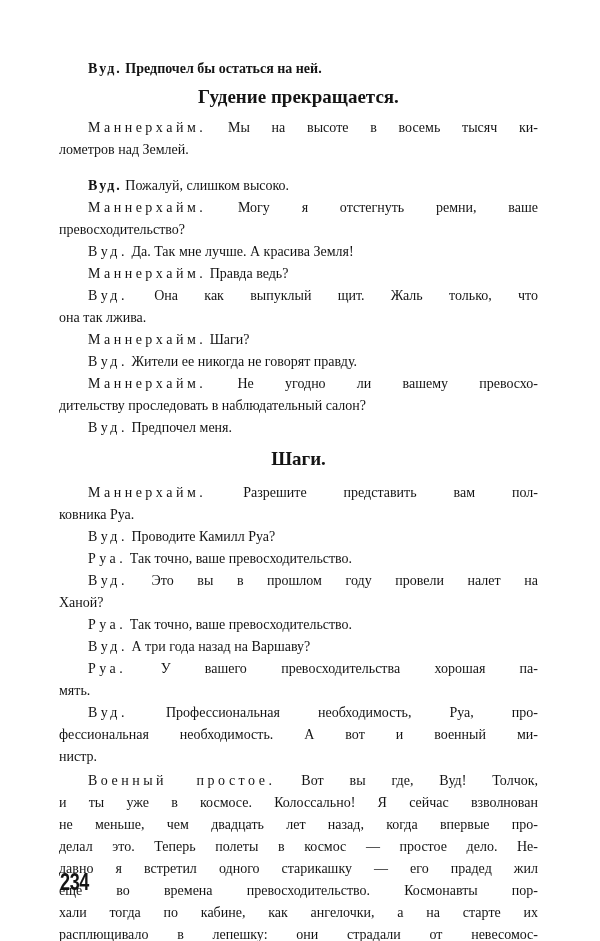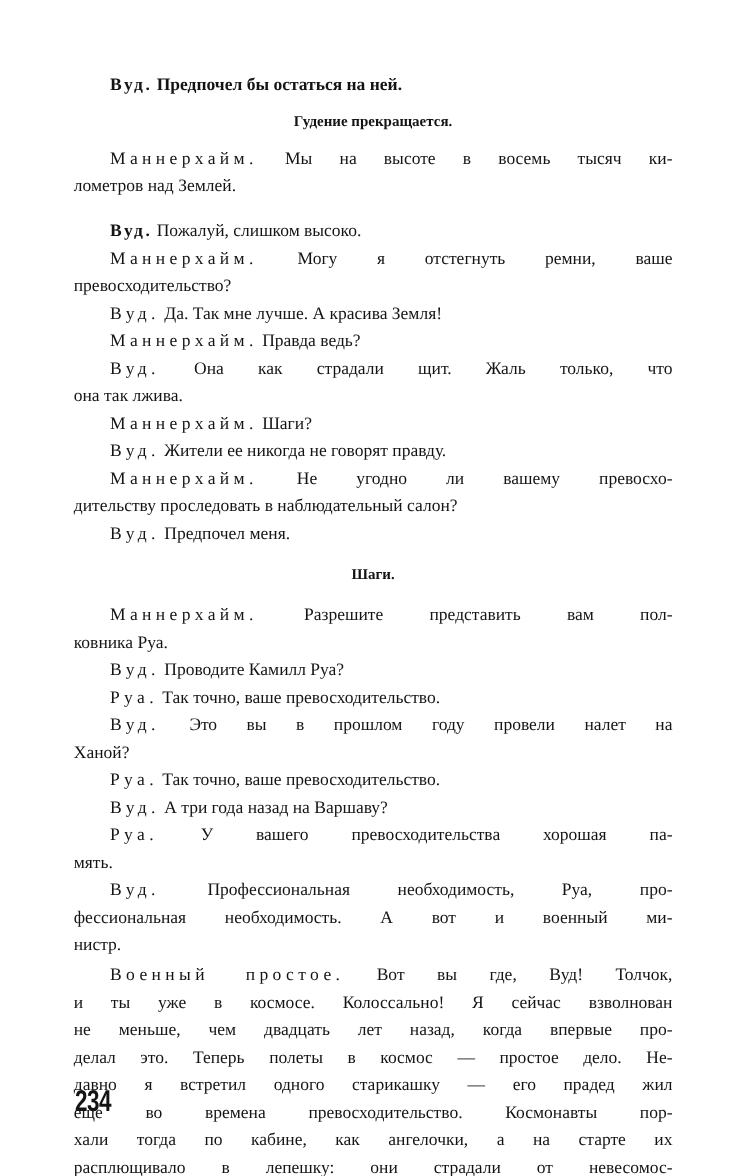--- a/index.html
+++ b/index.html
@@ -30,21 +30,21 @@
     text-align: justify;
     text-align-last: justify;
   }
   .indent { padding-left: 29px; box-sizing: border-box; }
   .spk { letter-spacing: 3.5px; }
   .spk-b { font-weight: bold; letter-spacing: 2px; }
   .stage {
     position: absolute;
     width: 479px;
     text-align: center;
-    font-size: 12px;
+    font-size: 19px;
     line-height: 18px;
   }
   .bold { font-weight: bold; }
   .pagenum {
     position: absolute;
     left: 60px;
     top: 868px;
     font-family: "Liberation Sans", "DejaVu Sans", sans-serif;
     font-weight: bold;
     font-size: 24px;
@@ -63,21 +63,21 @@
   <div class="stage bold" style="top:30px">Гудение прекращается.</div>
 
   <div class="line just indent" style="top:59px"><span class="spk">Маннерхайм.</span><span> Мы на высоте в восемь тысяч ки-</span></div>
   <div class="line" style="top:81px">лометров над Землей.</div>
 
   <div class="line indent" style="top:117px"><span class="spk-b bold">Вуд.</span><span> Пожалуй, слишком высоко.</span></div>
   <div class="line just indent" style="top:139px"><span class="spk">Маннерхайм.</span><span> Могу я отстегнуть ремни, ваше</span></div>
   <div class="line" style="top:161px">превосходительство?</div>
   <div class="line indent" style="top:183px"><span class="spk">Вуд.</span><span> Да. Так мне лучше. А красива Земля!</span></div>
   <div class="line indent" style="top:205px"><span class="spk">Маннерхайм.</span><span> Правда ведь?</span></div>
-  <div class="line just indent" style="top:227px"><span class="spk">Вуд.</span><span> Она как страдали щит. Жаль только, что</span></div>
+  <div class="line just indent" style="top:227px"><span class="spk">Вуд.</span><span> Она как выпуклый щит. Жаль только, что</span></div>
   <div class="line" style="top:249px">она так лжива.</div>
   <div class="line indent" style="top:271px"><span class="spk">Маннерхайм.</span><span> Шаги?</span></div>
   <div class="line indent" style="top:293px"><span class="spk">Вуд.</span><span> Жители ее никогда не говорят правду.</span></div>
   <div class="line just indent" style="top:315px"><span class="spk">Маннерхайм.</span><span> Не угодно ли вашему превосхо-</span></div>
   <div class="line" style="top:337px">дительству проследовать в наблюдательный салон?</div>
   <div class="line indent" style="top:359px"><span class="spk">Вуд.</span><span> Предпочел меня.</span></div>
 
   <div class="stage bold" style="top:392px">Шаги.</div>
 
   <div class="line just indent" style="top:424px"><span class="spk">Маннерхайм.</span><span> Разрешите представить вам пол-</span></div>

